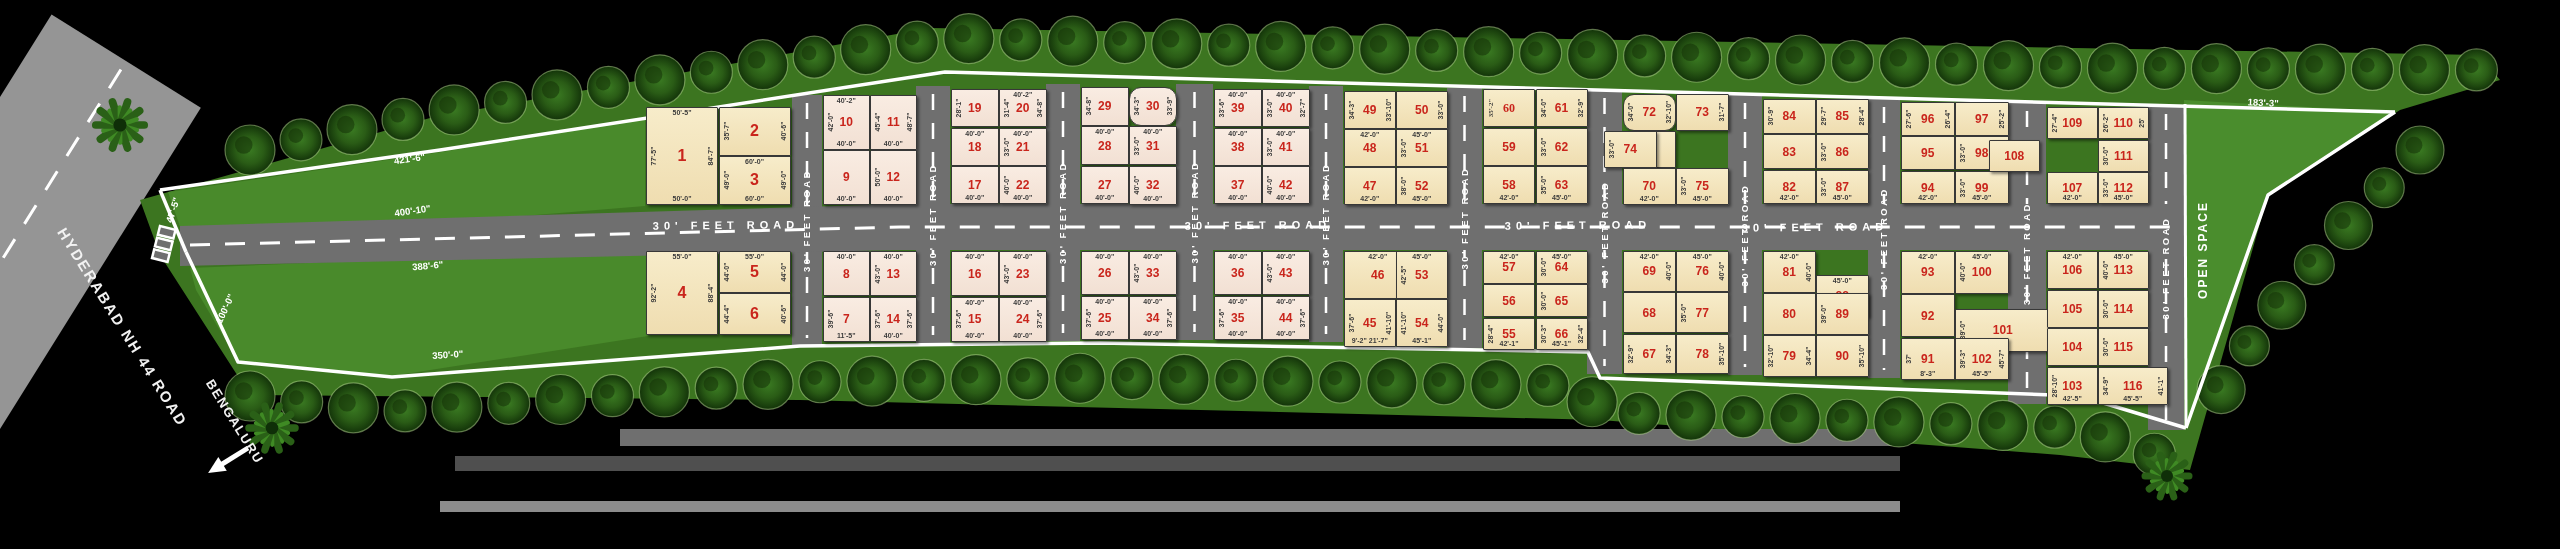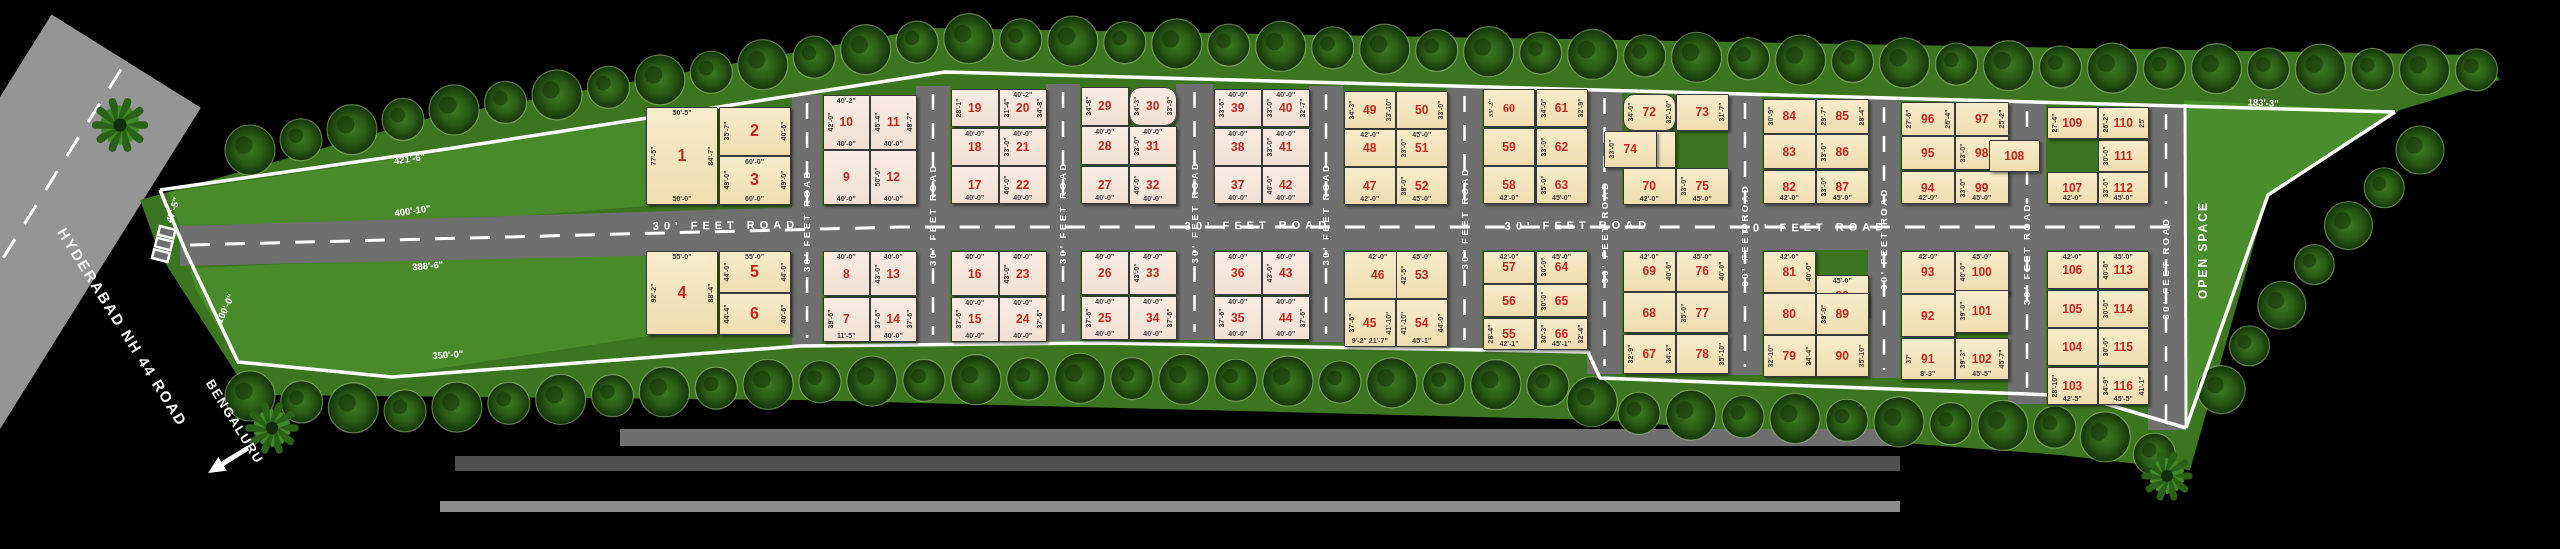--- a/index.html
+++ b/index.html
@@ -995,21 +995,21 @@
         <span class="dim dt">42'-0"</span>
       </div>
       <div class="plot cream" style="left: 1955px; top: 251px; width: 51.5px; height: 40.8333px;">
         <span class="pn">100</span>
         <span class="dim dt">45'-0"</span>
         <span class="dim dl">40'-0"</span>
       </div>
       <div class="plot cream" style="left: 1901px; top: 294.333px; width: 51.5px; height: 40.8333px;">
         <span class="pn">92</span>
       </div>
-      <div class="plot cream" style="left: 1955px; top: 290px; width: 51.5px; height: 40.8333px;">
+      <div class="plot cream" style="left: 1955px; top: 309px; width: 51.5px; height: 40.8333px; padding-left: 42px;">
         <span class="pn">101</span>
         <span class="dim dl">39'-0"</span>
       </div>
       <div class="plot cream" style="left: 1901px; top: 337.667px; width: 51.5px; height: 40.8333px;">
         <span class="pn">91</span>
         <span class="dim db">8'-3"</span>
         <span class="dim dl">37'</span>
       </div>
       <div class="plot cream" style="left: 1955px; top: 337.667px; width: 51.5px; height: 40.8333px;">
         <span class="pn">102</span>
@@ -1063,20 +1063,20 @@
       </div>
       <div class="plot cream" style="left: 2098px; top: 328px; width: 48.5px; height: 36px;">
         <span class="pn">115</span>
         <span class="dim dl">30'-0"</span>
       </div>
       <div class="plot cream" style="left: 2047px; top: 366.5px; width: 48.5px; height: 36px;">
         <span class="pn">103</span>
         <span class="dim db">42'-5"</span>
         <span class="dim dl">28'-10"</span>
       </div>
-      <div class="plot cream" style="left: 2098px; top: 366.5px; width: 48.5px; height: 36px;">
+      <div class="plot cream" style="left: 2098px; top: 366.5px; width: 48.5px; height: 36px; padding-left: 19px;">
         <span class="pn">116</span>
         <span class="dim db">45'-5"</span>
         <span class="dim dl">34'-9"</span>
         <span class="dim dr">41'-1"</span>
       </div>
     </div>
 </div>
 
 </body></html>

